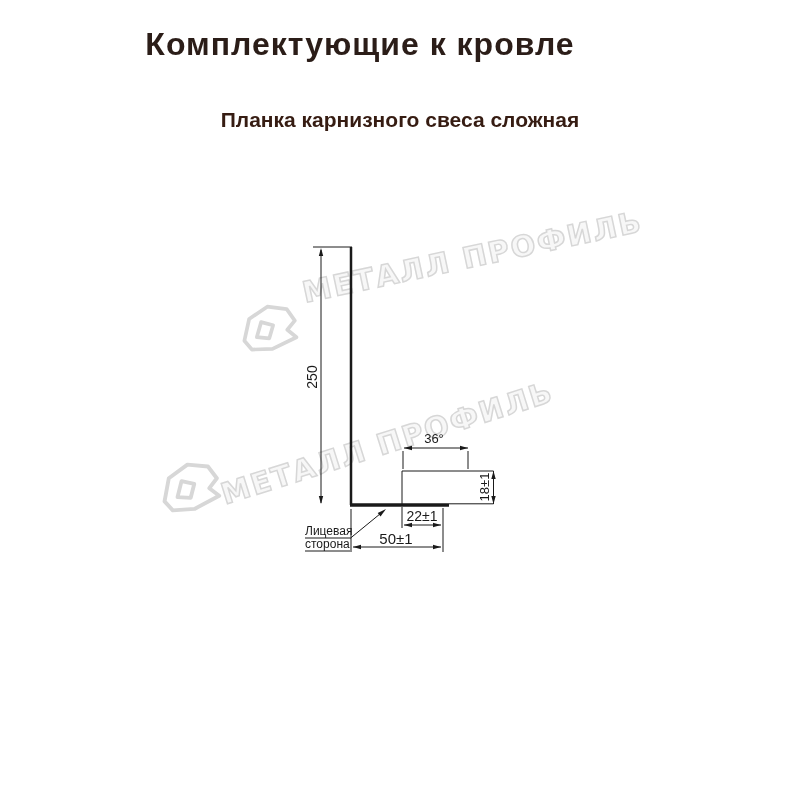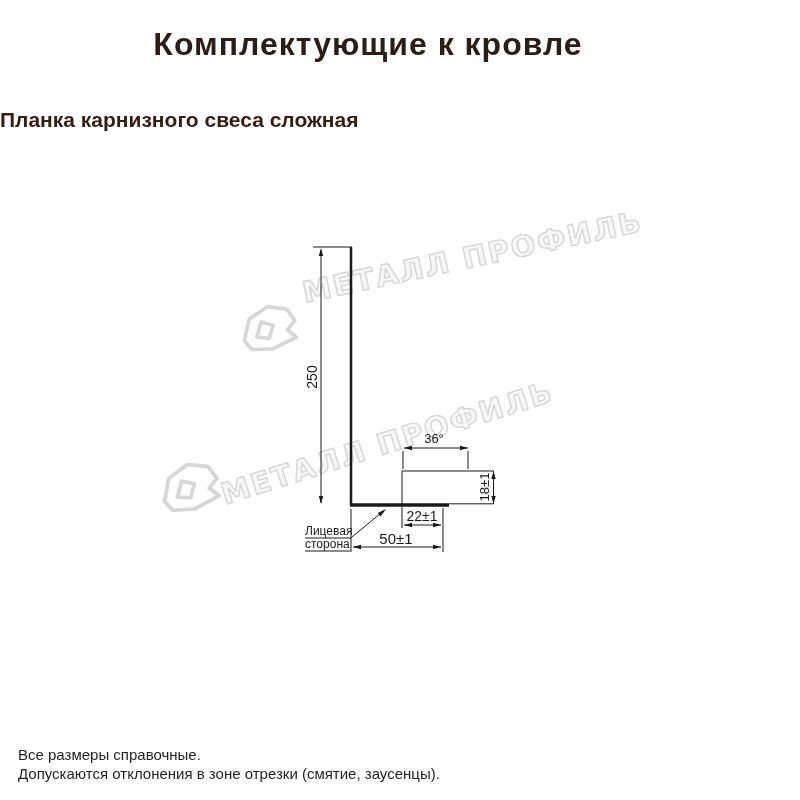--- a/index.html
+++ b/index.html
@@ -1,21 +1,21 @@
 <!DOCTYPE html>
 <html style="--background: #ffffff; --title_text: #2b1d18; --subtitle_text: #361c12; --drawing_line: #1a1a1a; --watermark: #d7d7d7; --footer_text: #1f1f1f;"><head>
 <meta charset="utf-8">
 <style>
   html,body{margin:0;padding:0;background:#fff;}
   .page{position:relative;width:800px;height:800px;background:var(--background,#ffffff);overflow:hidden;
         font-family:"Liberation Sans",sans-serif;}
   
   .title{position:absolute;top:26px;left:0;width:720px;text-align:center;
-         font-weight:bold;font-size:32px;letter-spacing:1px;color:var(--title_text,#2b1d18);z-index:3;margin-left:8px;}
-  .subtitle{position:absolute;top:108px;left:0;width:800px;text-align:left;
+         font-weight:bold;font-size:32px;letter-spacing:1px;color:var(--title_text,#2b1d18);z-index:3;}
+  .subtitle{position:absolute;top:108px;left:0;width:800px;text-align:center;
             font-weight:bold;font-size:21px;line-height:23px;color:var(--subtitle_text,#361c12);z-index:3;}
   
   .footer{position:absolute;left:18px;top:745px;font-size:15px;line-height:19px;
           color:var(--footer_text,#1f1f1f);z-index:3;}
   
   .wm-text{position:absolute;white-space:nowrap;font-family:"DejaVu Sans",sans-serif;font-weight:bold;
            font-size:29px;letter-spacing:2px;color:#f7f7f7;
            -webkit-text-stroke:1.5px var(--watermark,#d7d7d7);
            transform-origin:left center;z-index:1;}
   .wm-logo{position:absolute;z-index:1;}
@@ -99,18 +99,14 @@
       <text class="dim" x="317" y="377" transform="rotate(-90 317 377)" text-anchor="middle" font-size="14">250</text>
       <text class="dim" x="434" y="443" text-anchor="middle" font-size="13">36°</text>
       <text class="dim" x="489" y="487" transform="rotate(-90 489 487)" text-anchor="middle" font-size="13">18±1</text>
       <text class="dim" x="422" y="521" text-anchor="middle" font-size="14">22±1</text>
       <text class="dim" x="396" y="544" text-anchor="middle" font-size="15">50±1</text>
       <text class="dim" x="305" y="535" text-anchor="start" font-size="12">Лицевая</text>
       <text class="dim" x="305" y="548" text-anchor="start" font-size="12">сторона</text>
     </g>
   </svg>
 
-  <div class="footer">
-    <div>Все размеры справочные.</div>
-    <div>Допускаются отклонения в зоне отрезки (смятие, заусенцы).</div>
-  </div>
 
 </div>
 
 </body></html>

